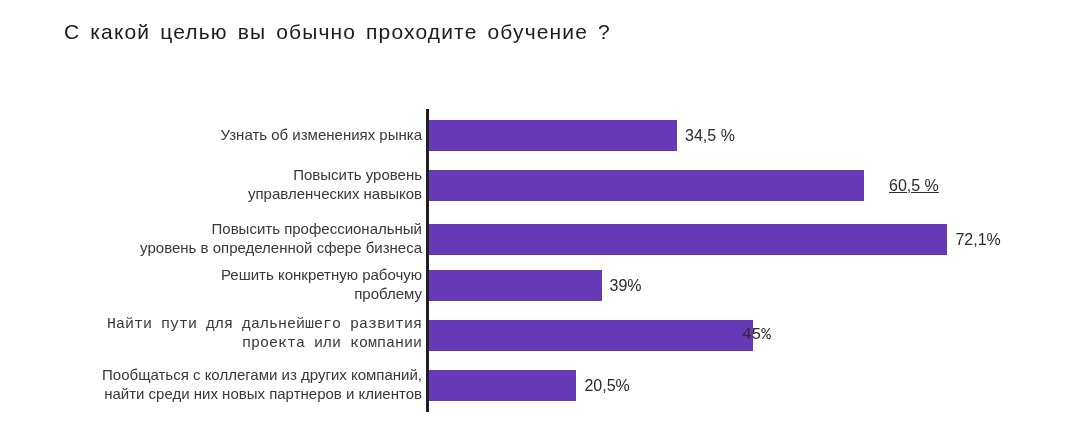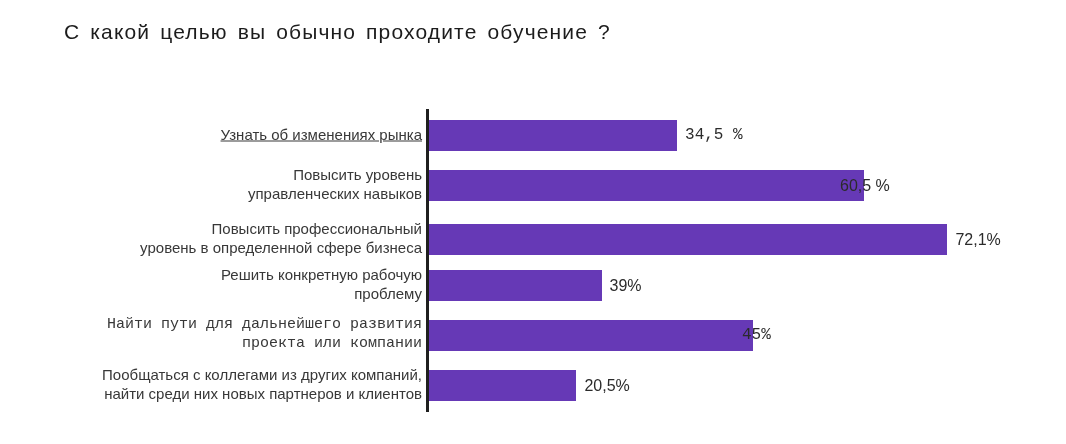--- a/index.html
+++ b/index.html
@@ -60,21 +60,21 @@
     position: absolute;
     right: 644px;          
     width: 420px;
     text-align: right;
     font-size: 15px;
     line-height: 19px;
     color: #383838;
     white-space: pre-line;
   }
   
-  .row-label.one-line { top: 50%; transform: translateY(-50%); text-decoration: underline; }
+  .row-label.one-line { top: 50%; transform: translateY(-50%); }
   .row-label.two-line { top: 50%; transform: translateY(-50%); }
 
   .bar {
     position: absolute;
     left: 429px;
     top: 11px;
     height: 31px;
     background: #6639b6;
   }
 
@@ -92,28 +92,28 @@
 <body>
 
 <div id="chart-title">С какой целью  вы  обычно  проходите  обучение ?</div>
 
 <div id="plot-area">
   <div id="category-axis-line"></div>
 
   <div class="bar-row" style="top:0px;">
     <div class="row-label one-line">Узнать об изменениях рынка</div>
     <div class="bar" style="width: 248.055px; background: rgb(102, 57, 182);"></div>
-    <div class="bar-value" style="left: 685.055px; font-family: Liberation Mono, monospace;">34,5 %</div>
+    <div class="bar-value" style="left: 685.055px;">34,5 %</div>
   </div>
 
   <div class="bar-row" style="top:50px;">
     <div class="row-label two-line">Повысить уровень
 управленческих навыков</div>
     <div class="bar" style="width: 434.995px; background: rgb(102, 57, 182);"></div>
-    <div class="bar-value" style="left: 840px;">60,5 %</div>
+    <div class="bar-value" style="left: 889px; text-decoration: underline;">60,5 %</div>
   </div>
 
   <div class="bar-row" style="top:104px;">
     <div class="row-label two-line">Повысить профессиональный
 уровень в определенной сфере бизнеса</div>
     <div class="bar" style="width: 518.399px; background: rgb(102, 57, 182);"></div>
     <div class="bar-value" style="left: 955.399px;">72,1%</div>
   </div>
 
   <div class="bar-row" style="top:150px;">

